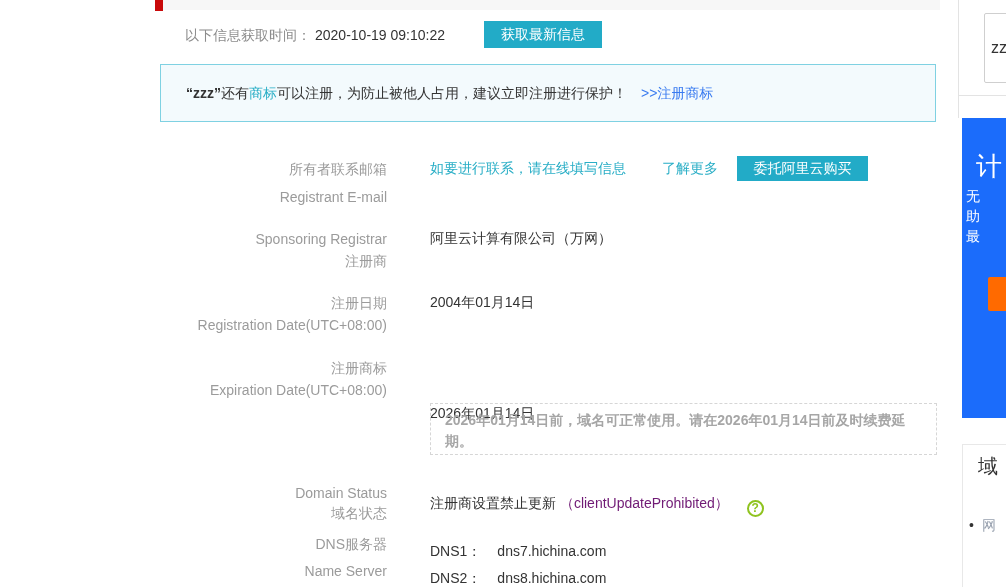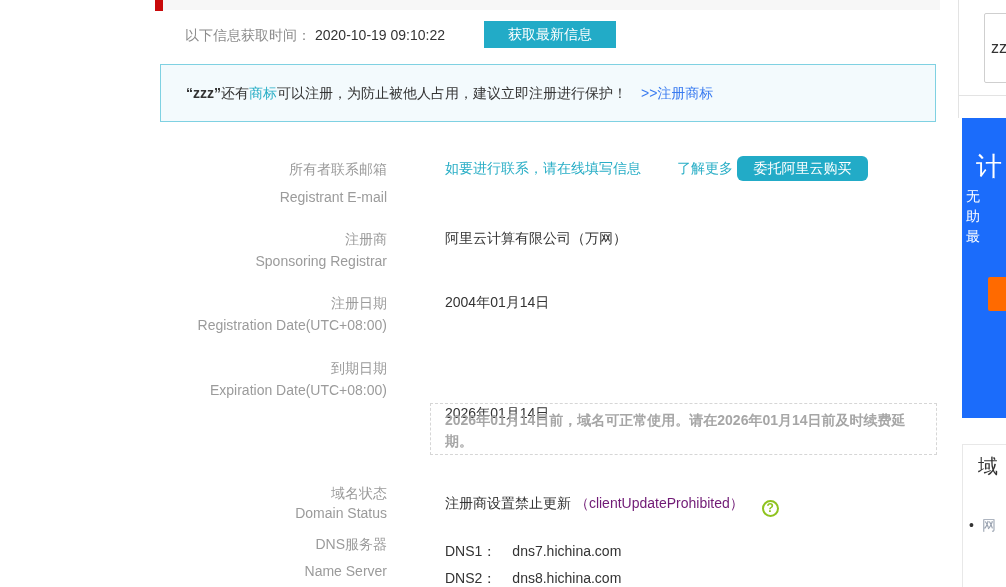--- a/index.html
+++ b/index.html
@@ -17,44 +17,44 @@
 
   
   .meta-row { left:185px; top:25px; height:20px; line-height:20px; white-space:nowrap; }
   .meta-label { color:#8c8c8c; }
   .meta-time { color:#333; margin-left:4px; }
   .btn-teal {
     background:#22abc7; color:#fff; border:none; cursor:pointer;
     display:flex; align-items:center; justify-content:center;
     font-size:14px; font-family:inherit;
   }
-  .refresh-btn { left:484px; top:21px; width:132px; height:27px; }
+  .refresh-btn { left:484px; top:21px; width:118px; height:27px; }
 
   
   .banner {
     left:160px; top:64px; width:776px; height:58px;
     background:#f3fafd; border:1px solid #7fd1e2;
     padding:20px 0 0 25px; white-space:nowrap; overflow:hidden;
   }
   .banner b { color:#333; }
   .link-teal { color:#29aec6; text-decoration:none; cursor:pointer; }
   .link-blue { color:#3a7bf0; text-decoration:none; cursor:pointer; }
   .banner .register { margin-left:14px; }
 
   
   .row-label {
     left:160px; width:227px; text-align:right; color:#9b9b9b; line-height:22px;
   }
   .row-label div { white-space:nowrap;text-align:right; }
-  .row-value { left:445px; color:#333; white-space:nowrap; }
+  .row-value { left:430px; color:#333; white-space:nowrap; }
 
   .lbl-email { top:155px; line-height:28px; }
   .val-email { top:160px; }
   .val-email .more { margin-left:32px; }
-  .buy-btn { left:737px; top:156px; width:131px; height:25px;border-radius:6px; }
+  .buy-btn { left:737px; top:156px; width:131px; height:25px; }
 
   .lbl-registrar { top:228px; } .val-registrar { top:230px; }
   .lbl-regdate   { top:292px; } .val-regdate   { top:294px; }
   .lbl-expdate   { top:357px; } .val-expdate   { top:359px;margin-top:46px; }
 
   .notice-box {
     left:430px; top:403px; width:507px; height:52px;
     border:1px dashed #d6d6d6; color:#a6a6a6;
     padding:6px 14px; line-height:21px; font-size:14px;font-weight:bold;
   }
@@ -115,42 +115,42 @@
   <div>所有者联系邮箱</div>
   <div>Registrant E-mail</div>
 </div>
 <div class="abs row-value val-email">
   <a class="link-teal">如要进行联系，请在线填写信息</a>
   <a class="link-teal more">了解更多</a>
 </div>
 <button class="abs btn-teal buy-btn">委托阿里云购买</button>
 
 <div class="abs row-label lbl-registrar">
+  <div>Sponsoring Registrar</div>
   <div>注册商</div>
-  <div>Sponsoring Registrar</div>
 </div>
 <div class="abs row-value val-registrar">阿里云计算有限公司（万网）</div>
 
 <div class="abs row-label lbl-regdate">
   <div>注册日期</div>
   <div>Registration Date(UTC+08:00)</div>
 </div>
 <div class="abs row-value val-regdate">2004年01月14日</div>
 
 <div class="abs row-label lbl-expdate">
-  <div>到期日期</div>
+  <div>注册商标</div>
   <div>Expiration Date(UTC+08:00)</div>
 </div>
 <div class="abs row-value val-expdate">2026年01月14日</div>
 
 <div class="abs notice-box">2026年01月14日前，域名可正常使用。请在2026年01月14日前及时续费延期。</div>
 
 <div class="abs row-label lbl-status">
+  <div>Domain Status</div>
   <div>域名状态</div>
-  <div>Domain Status</div>
 </div>
 <div class="abs row-value val-status">
   <span>注册商设置禁止更新</span>
   <span class="status-code">（clientUpdateProhibited）</span>
   <span class="help-icon">?</span>
 </div>
 
 <div class="abs row-label lbl-dns">
   <div>DNS服务器</div>
   <div>Name Server</div>

